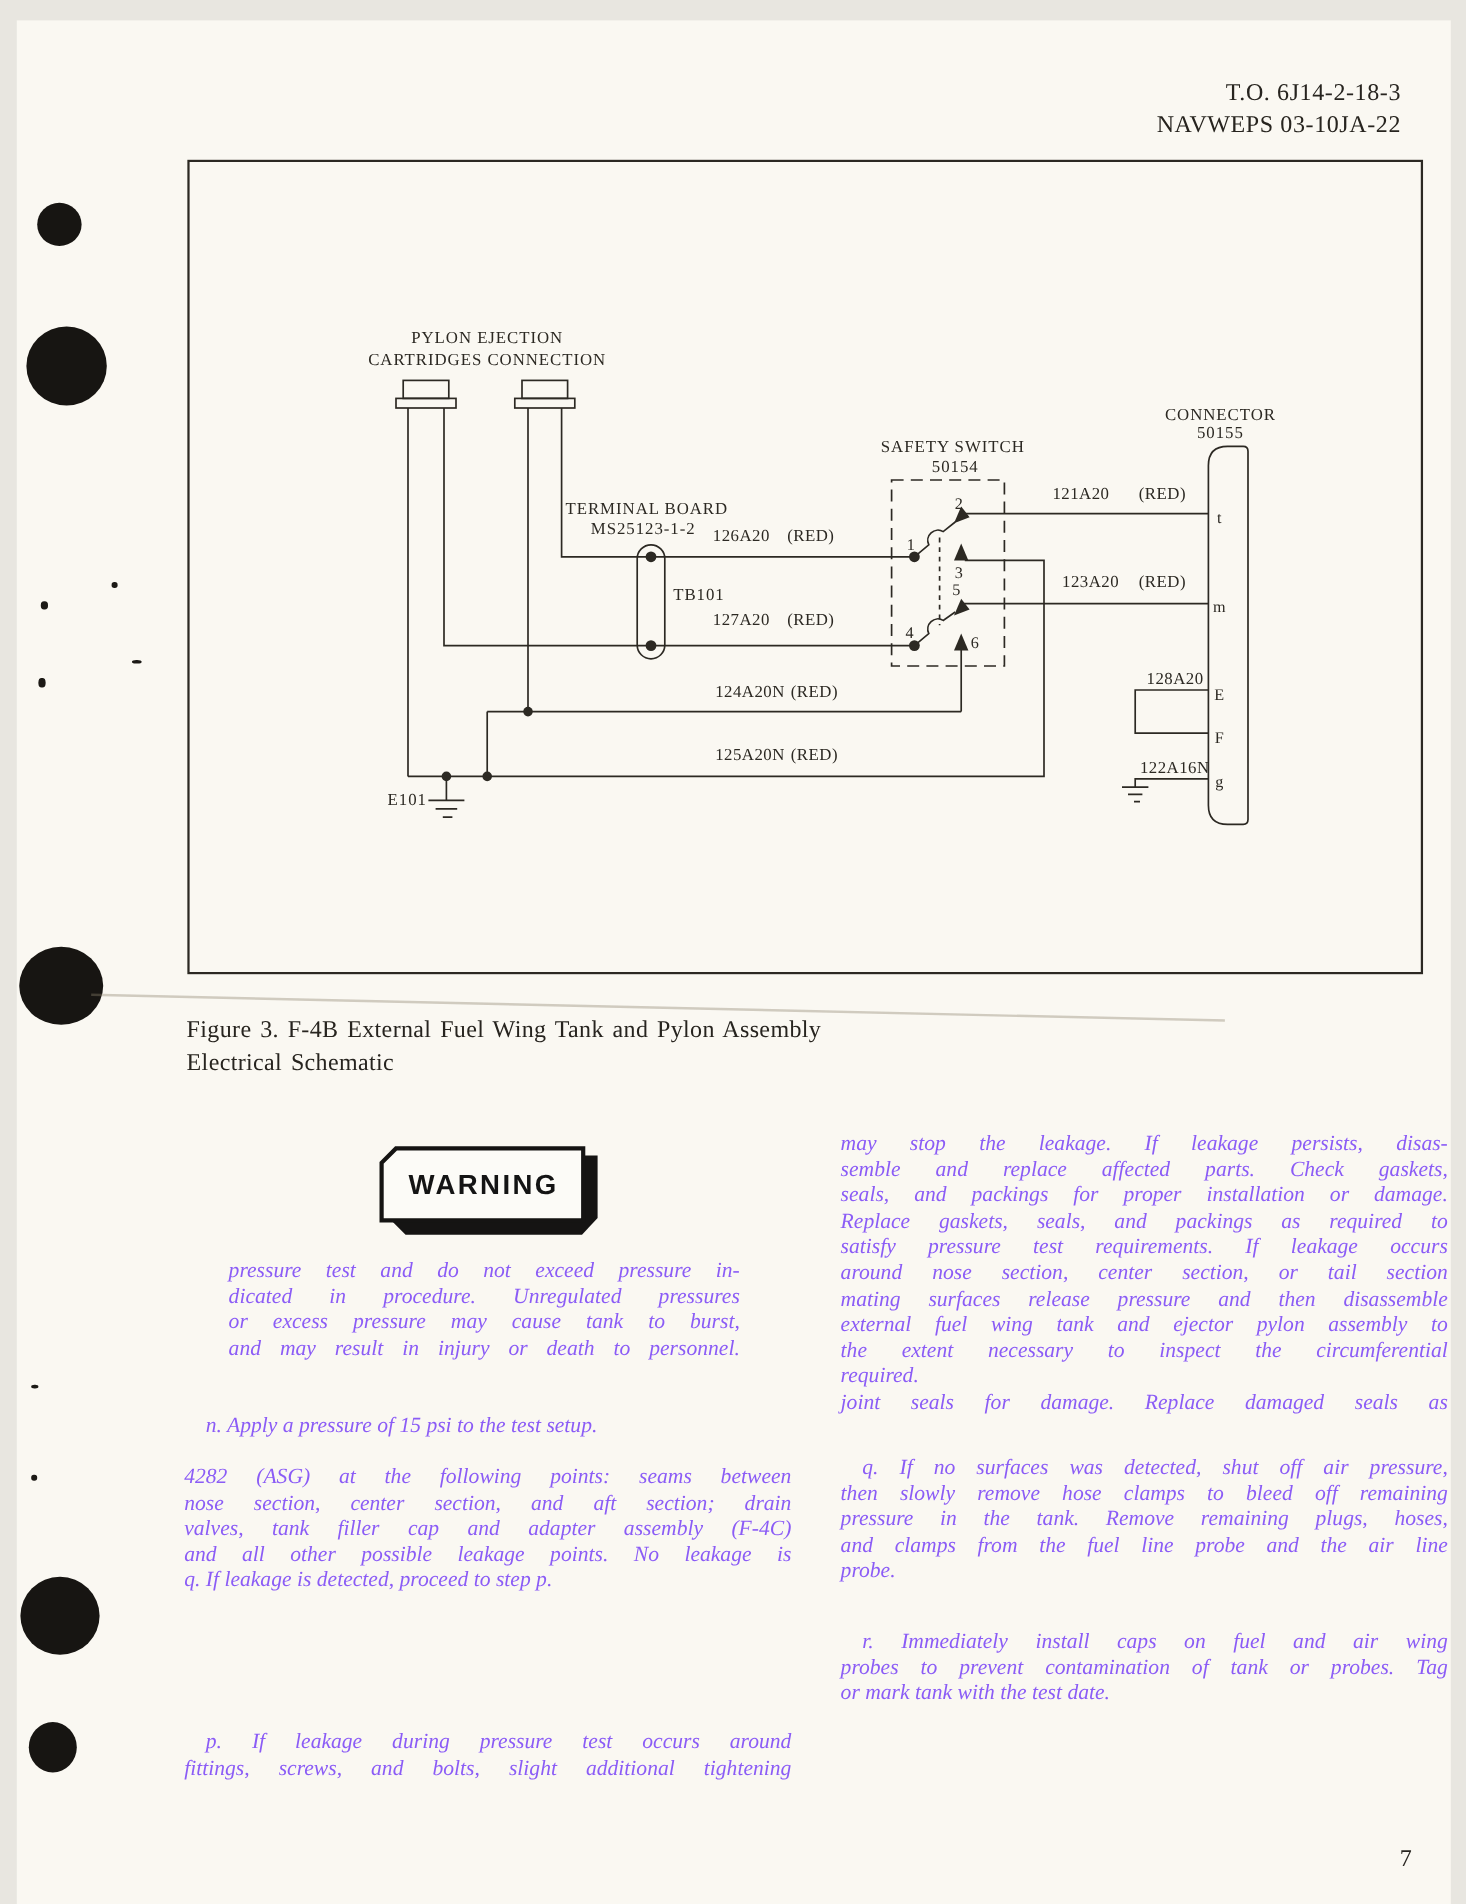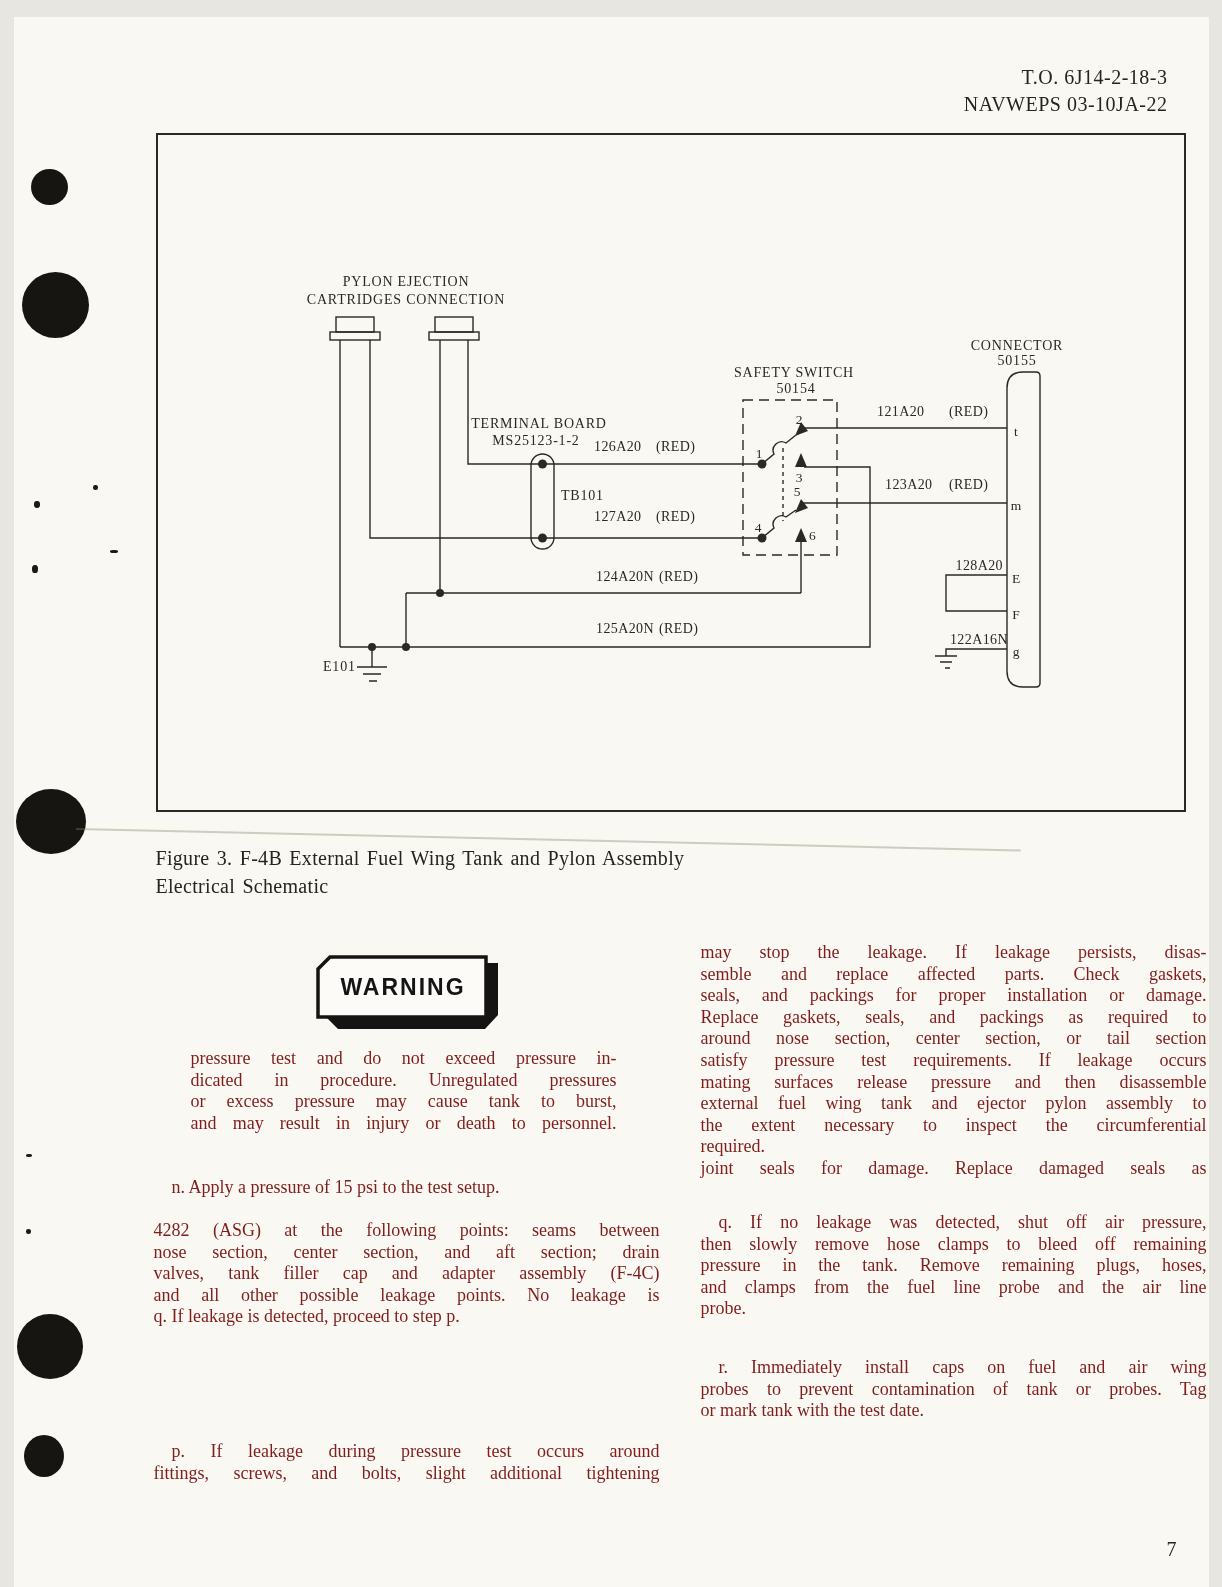--- a/index.html
+++ b/index.html
@@ -26,21 +26,21 @@
   .tn{font-family:"Liberation Serif",serif;font-size:13.5px;fill:#2c2923;}
   .pin{font-family:"Liberation Serif",serif;font-size:13.5px;fill:#2c2923;}
   
   .caption{position:absolute;left:142px;top:827px;width:1030px;text-align:left;
     font-size:20px;line-height:28px;letter-spacing:.3px;word-spacing:2px;}
   
   .warnsvg{position:absolute;left:300px;top:932px;}
   .warn-text{font-family:"Liberation Sans",sans-serif;font-weight:bold;
     font-size:23px;letter-spacing:2px;fill:#141414;}
   
-  .tblock{position:absolute;font-size:18px;line-height:21.6px;color:#7f1d1d;}
+  .tblock{position:absolute;font-size:18px;line-height:21.6px;color:#8b5cf6;font-style:italic;}
   .tline{text-align:justify;text-align-last:justify;}
   .tline.pl{text-align-last:left;}
   .tline.ind{text-indent:18px;}
   .pagenum{position:absolute;top:1521px;right:32px;font-size:20px;}
 </style>
 </head>
 <body>
 
 <div class="page">
 
@@ -189,31 +189,31 @@
   <div class="tblock" style="left:140px;top:1424px;width:506px;">
     <div class="tline ind">p.  If leakage during pressure test occurs around</div>
     <div class="tline">fittings, screws, and bolts, slight additional tightening</div>
   </div>
 
   <div class="tblock" style="left:687px;top:925px;width:506px;">
     <div class="tline">may stop the leakage.  If leakage persists, disas-</div>
     <div class="tline">semble and replace affected parts.  Check gaskets,</div>
     <div class="tline">seals, and packings for proper installation or damage.</div>
     <div class="tline">Replace gaskets, seals, and packings as required to</div>
+    <div class="tline">satisfy pressure test requirements.  If leakage occurs</div>
     <div class="tline">around nose section, center section, or tail section</div>
-    <div class="tline">satisfy pressure test requirements.  If leakage occurs</div>
     <div class="tline">mating surfaces release pressure and then disassemble</div>
     <div class="tline">external fuel wing tank and ejector pylon assembly to</div>
     <div class="tline">the extent necessary to inspect the circumferential</div>
     <div class="tline pl">required.</div>
     <div class="tline">joint seals for damage.  Replace damaged seals as</div>
   </div>
 
   <div class="tblock" style="left:687px;top:1195px;width:506px;">
-    <div class="tline ind">q.  If no leakage was detected, shut off air pressure,</div>
+    <div class="tline ind">q.  If no surfaces was detected, shut off air pressure,</div>
     <div class="tline">then slowly remove hose clamps to bleed off remaining</div>
     <div class="tline">pressure in the tank.  Remove remaining plugs, hoses,</div>
     <div class="tline">and clamps from the fuel line probe and the air line</div>
     <div class="tline pl">probe.</div>
   </div>
 
   <div class="tblock" style="left:687px;top:1340px;width:506px;">
     <div class="tline ind">r.  Immediately install caps on fuel and air wing</div>
     <div class="tline">probes to prevent contamination of tank or probes.  Tag</div>
     <div class="tline pl">or mark tank with the test date.</div>

